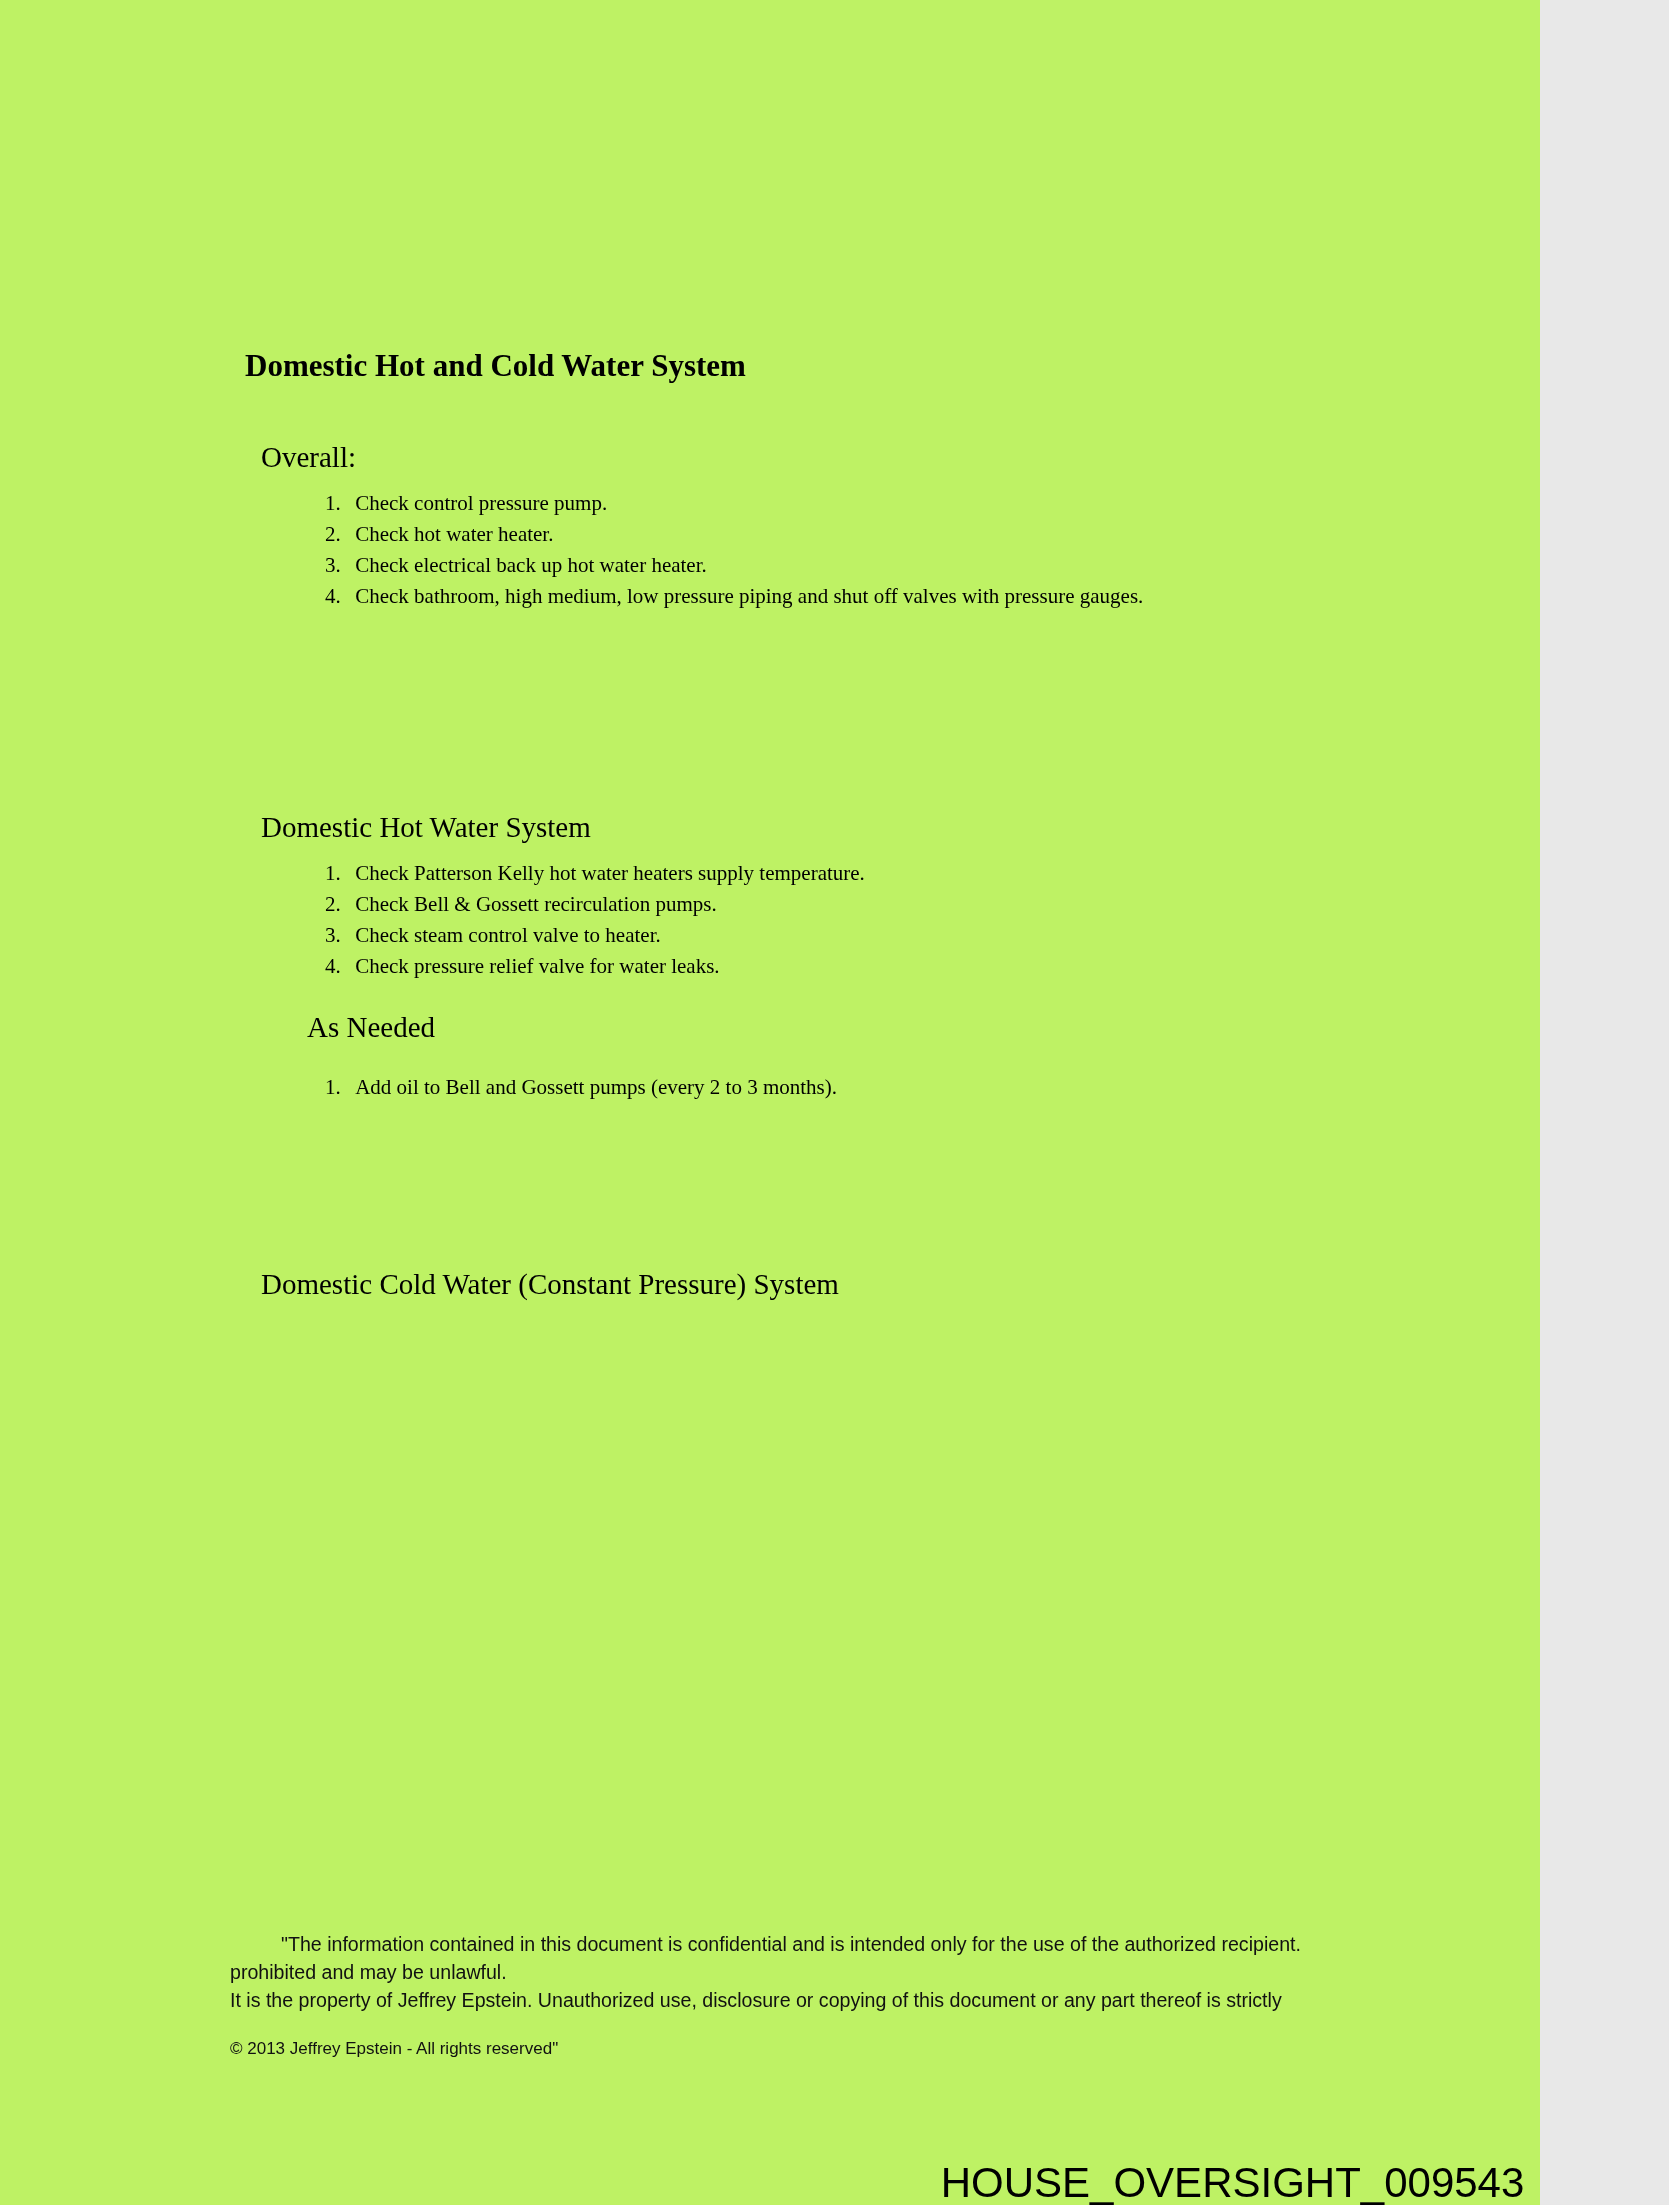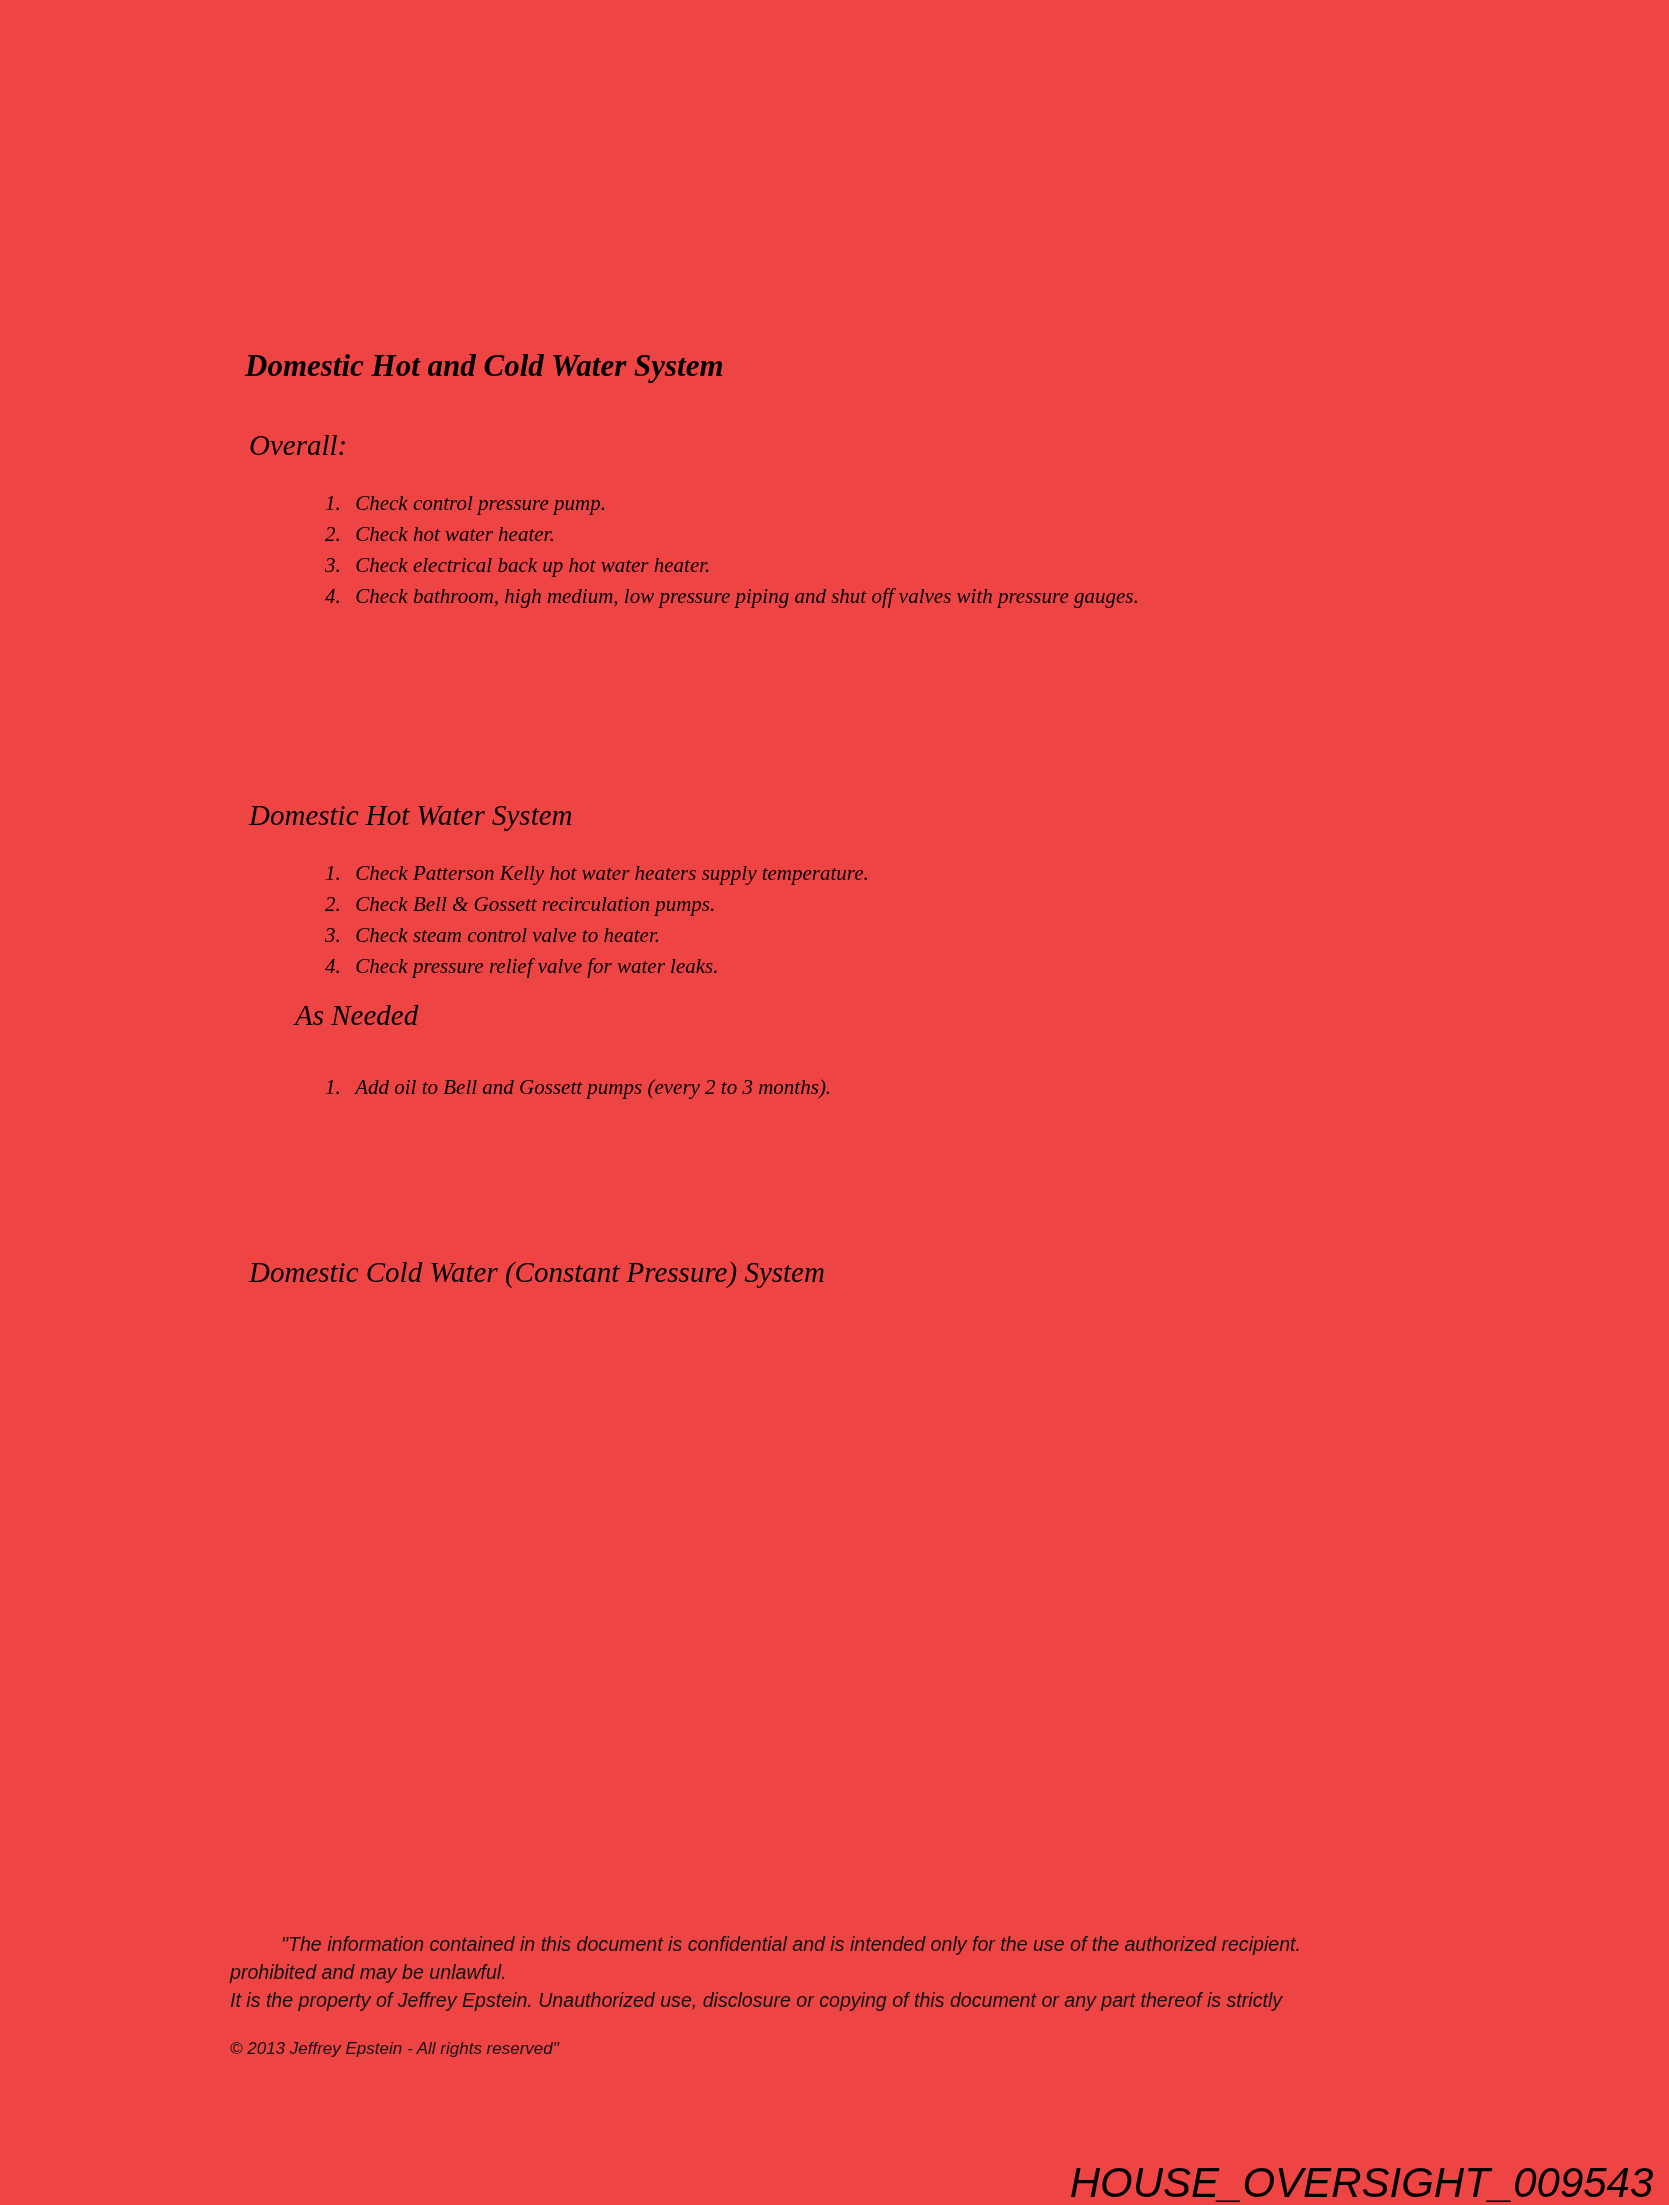--- a/index.html
+++ b/index.html
@@ -2,41 +2,40 @@
 <html style="font-size:10.5px"><head>
 <meta charset="utf-8">
 <style>
   html, body {
     margin: 0;
     padding: 0;
     background: #e8e8e8;
   }
   .page {
     position: relative;
-    width: 1669px;
+    width: 1540px;
     height: 2205px;
-    background: #ef4444;
+    background: #bef264;
     color: #000000;
     font-family: "Liberation Serif", serif;
     overflow: hidden;
-    font-style: italic;
   }
   .doc-title {
     position: absolute;
     left: 245px;
     top: 348px;
     margin: 0;
     font-size: 31px;
     font-weight: bold;
     white-space: nowrap;
   }
   .section-heading {
     position: absolute;
     left: 245px;
-    margin: 4px;
+    margin: 16px;
     font-size: 29px;
     font-weight: normal;
     white-space: nowrap;
   }
   .heading-overall   { top: 425px; }
   .heading-hotwater  { top: 795px; }
   .heading-asneeded  { left: 291px; top: 995px; }
   .heading-coldwater { top: 1252px; }
   ol.checklist {
     position: absolute;

